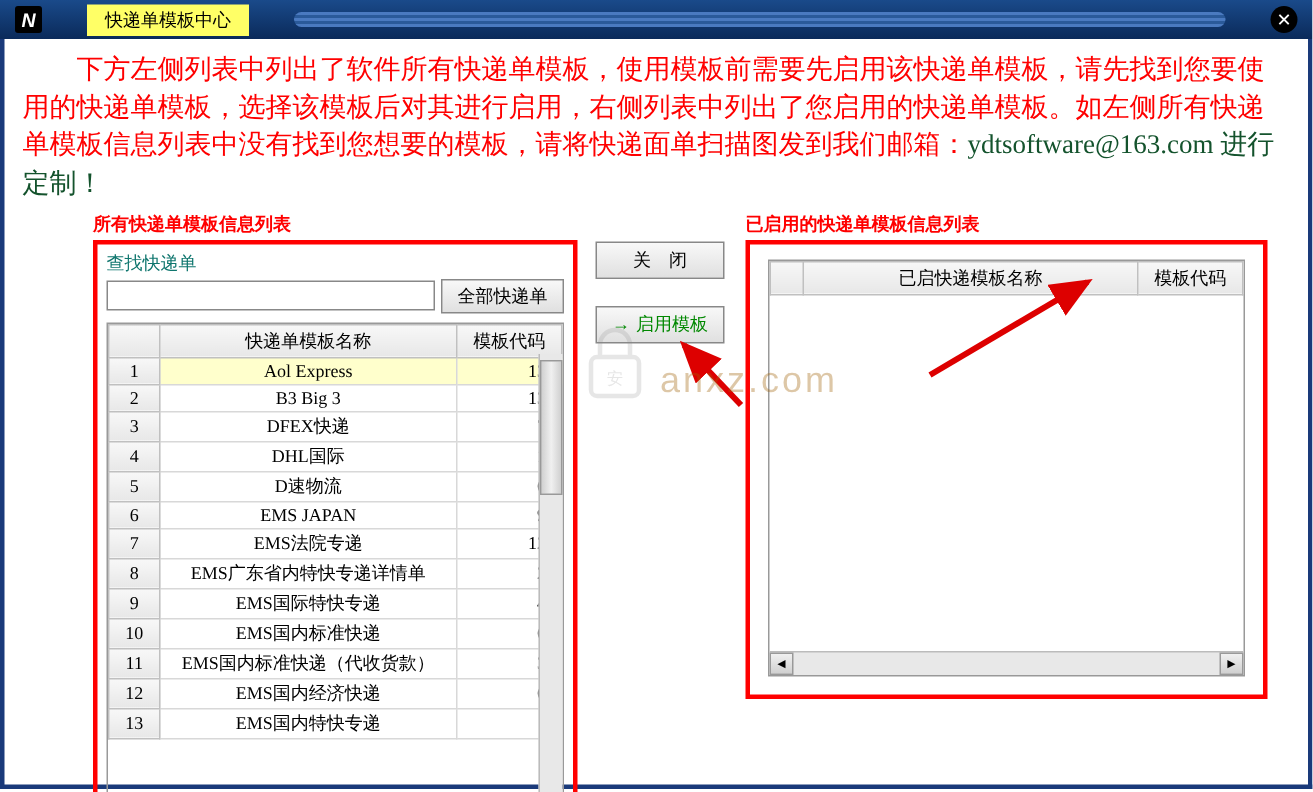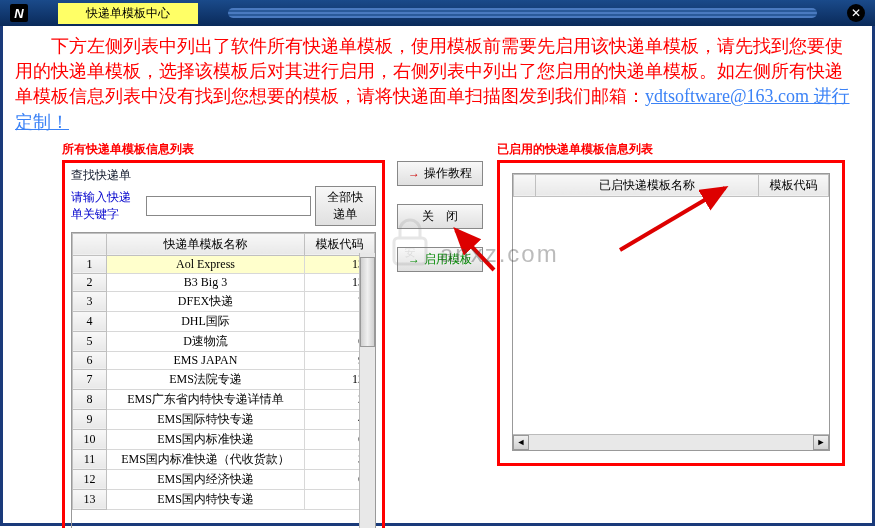--- a/index.html
+++ b/index.html
@@ -1,40 +1,40 @@
 <!DOCTYPE html>
 <html><head>
 <meta charset="utf-8">
 <style>
 * { box-sizing: border-box; margin: 0; padding: 0; }
 body { font-family: "Microsoft YaHei", SimSun, sans-serif; font-size: 12px; background: #fff; width: 875px; height: 528px; overflow: hidden; position: relative; }
 
 .titlebar { height: 26px; background: linear-gradient(#1a4a8a, #0a2a5a); display: flex; align-items: center; padding: 0 10px; position: relative; }
 .titlebar-logo { width: 18px; height: 18px; background: #000; color: #fff; display: flex; align-items: center; justify-content: center; font-weight: bold; font-style: italic; font-size: 13px; border-radius: 2px; }
-.titlebar-title { background: #ffff66; color: #000; padding: 2px 28px; margin-left: 30px; font-size: 12px; }
+.titlebar-title { background: #ffff66; color: #000; padding: 2px 12px; margin-left: 30px; font-size: 12px; }
 .titlebar-stripe { flex: 1; height: 10px; margin: 0 30px; background: repeating-linear-gradient(#4a7ac0 0 2px, #2a5a9a 2px 4px); border-radius: 5px; }
 .titlebar-close { width: 18px; height: 18px; background: #000; color: #fff; border-radius: 50%; display: flex; align-items: center; justify-content: center; cursor: pointer; font-size: 12px; }
 
 .content-border { border: 3px solid #1a3a7a; border-top: none; height: 500px; padding: 8px 12px; background: #fff; }
 
 .instructions { color: #ff0000; font-size: 18px; line-height: 1.4; font-family: SimSun, serif; margin-bottom: 6px; text-indent: 2em; }
-.instructions .highlight { color: #3b82f6; text-decoration: underline; }
+.instructions .highlight { color: #14532d; }
 
 .panels { display: flex; gap: 12px; }
 
 .panel-left { width: 370px; padding-left: 47px; }
 .panel-right { width: 348px; }
 .panel-mid { width: 88px; padding-top: 20px; }
 
 .panel-title { color: #ff0000; font-size: 12px; font-weight: bold; margin-bottom: 2px; }
 
 .red-box { border: 3px solid #ff0000; padding: 4px 6px 6px; }
 
 .search-row { margin-bottom: 6px; }
-.search-label { color: #0f172a; font-size: 12px; display: block; }
+.search-label { color: #0f766e; font-size: 12px; display: block; }
 .search-input-row { display: flex; align-items: center; gap: 4px; margin-top: 2px; }
 .search-hint { color: #0000cc; font-size: 12px; }
 .search-input { flex: 1; height: 20px; border: 1px solid #888; padding: 0 4px; font-size: 12px; }
 .btn { background: linear-gradient(#f8f8f8, #e0e0e0); border: 1px solid #888; padding: 2px 10px; font-size: 12px; cursor: pointer; font-family: inherit; }
 
 .table-wrap { border: 1px solid #999; height: 361px; position: relative; display: flex; flex-direction: column; }
 .table-scroll { overflow: hidden; flex: 1; }
 table { border-collapse: collapse; width: 100%; font-size: 12px; font-family: SimSun, serif; }
 th { background: linear-gradient(#f8f8f8, #e8e8e8); border: 1px solid #c0c0c0; padding: 2px 4px; font-weight: normal; text-align: center; }
 td { border: 1px solid #d8d8d8; padding: 1px 4px; height: 18px; }
@@ -53,21 +53,21 @@
 .mid-btn.green { color: #008800; }
 .mid-btn.red-arr::before { content: "→"; color: #cc0000; font-weight: bold; }
 .mid-btn.green::before { content: "→"; color: #008800; font-weight: bold; }
 
 .right-inner { padding: 6px; }
 .del-btn-row { text-align: center; margin-bottom: 8px; }
 .right-table-wrap { border: 1px solid #999; height: 278px; position: relative; background: #fff; }
 
 .red-arrow { position: absolute; pointer-events: none; }
 
-.watermark { position: absolute; top: 240px; left: 440px; color: #404040; font-size: 24px; letter-spacing: 2px; opacity: 0.35; pointer-events: none; font-family: Arial; }
+.watermark { position: absolute; top: 240px; left: 440px; color: #a16207; font-size: 24px; letter-spacing: 2px; opacity: 0.35; pointer-events: none; font-family: Arial; }
 .watermark-lock { position: absolute; top: 210px; left: 380px; opacity: 0.2; pointer-events: none; }
 </style>
 </head>
 <body>
 
 <div class="titlebar">
   <div class="titlebar-logo">N</div>
   <div class="titlebar-title">快递单模板中心</div>
   <div class="titlebar-stripe"></div>
   <div class="titlebar-close">✕</div>
@@ -80,21 +80,20 @@
   </div>
 
   <div class="panels">
 
     <div class="panel-left">
       <div class="panel-title">所有快递单模板信息列表</div>
       <div class="red-box">
         <div class="search-row">
           <span class="search-label">查找快递单</span>
           <div class="search-input-row">
-            <span class="search-hint">请输入快递单关键字</span>
             <input class="search-input" value="" style="">
             <button class="btn">全部快递单</button>
           </div>
         </div>
 
         <div class="table-wrap">
           <div class="table-scroll">
             <table>
               <thead>
                 <tr>
@@ -178,23 +177,20 @@
           <div class="hscroll">
             <div class="hscroll-btn">◄</div>
             <div class="hscroll-track"></div>
             <div class="hscroll-btn">►</div>
           </div>
         </div>
       </div>
     </div>
 
     <div class="panel-mid">
-      <button class="btn mid-btn red-arr">
-          <span>操作教程</span>
-        </button>
       <button class="btn mid-btn">关　闭</button>
       <button class="btn mid-btn green">
           <span>启用模板</span>
         </button>
     </div>
 
     <div class="panel-right">
       <div class="panel-title">已启用的快递单模板信息列表</div>
       <div class="red-box">
         <div class="right-inner">

